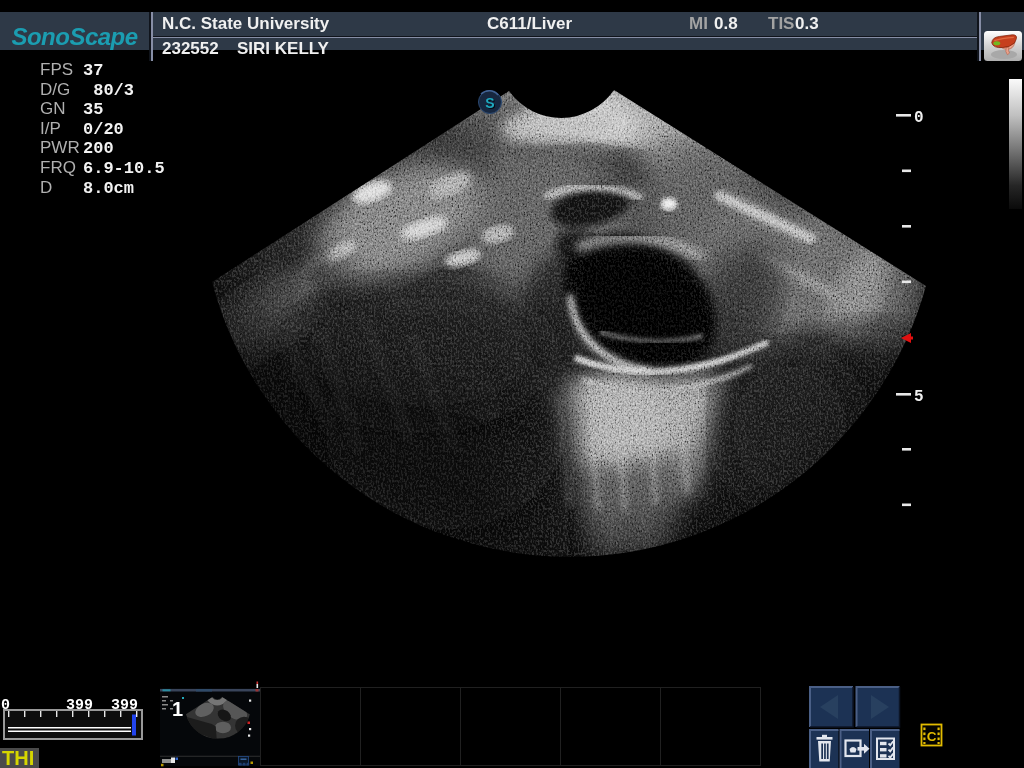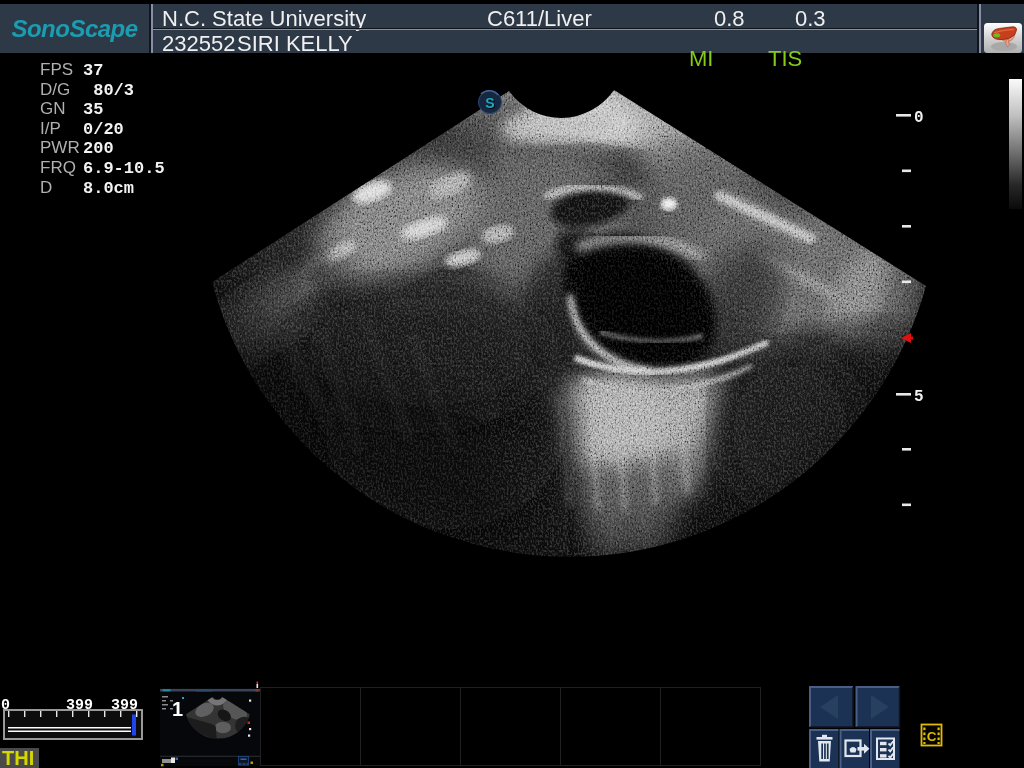--- a/index.html
+++ b/index.html
@@ -1,24 +1,24 @@
 <!DOCTYPE html>
 <html><head>
 <meta charset="utf-8">
 <style>
   html,body{margin:0;padding:0;background:#000;width:1024px;height:768px;overflow:hidden;}
   *{box-sizing:border-box;}
   body{font-family:"Liberation Sans",sans-serif;position:relative;}
-  #hdr{position:absolute;left:0;top:4px;width:1024px;height:49px;background:#2e3947;}
+  #hdr{position:absolute;left:0;top:12px;width:1024px;height:38px;background:#2e3947;}
   #logo{position:absolute;left:0;top:0;width:149px;height:49px;display:flex;align-items:center;justify-content:center;}
   #logo span{font-style:italic;font-weight:bold;font-size:24px;color:#1b9db1;letter-spacing:-0.5px;}
   .vdiv1{position:absolute;top:0;height:49px;width:2px;background:#10141b;}
   .vdiv2{position:absolute;top:0;height:49px;width:1.6px;background:#878ea6;}
-  .hdrtxt{position:absolute;color:#f0f0f0;font-weight:normal;font-size:22px;white-space:pre;text-align:right;}
-  .yel{color:#84cc16;margin-top:40px;}
+  .hdrtxt{position:absolute;color:#f0f0f0;font-weight:bold;font-size:17px;white-space:pre;text-align:right;}
+  .yel{color:#a3a3a3;}
   #params{position:absolute;left:4px;top:60px;margin-left:36px;}
   .prow{height:19.6px;font-size:17px;line-height:19.6px;white-space:pre;}
   .plab{display:inline-block;width:43px;color:#b0b0b0;font-family:"Liberation Sans",sans-serif;}
   .pval{color:#f2f2f2;font-family:"Liberation Mono",monospace;font-weight:bold;font-size:17px;}
   #mainsvg{position:absolute;left:0;top:0;}
 </style>
 </head>
 <body>
 
 <div id="hdr">

